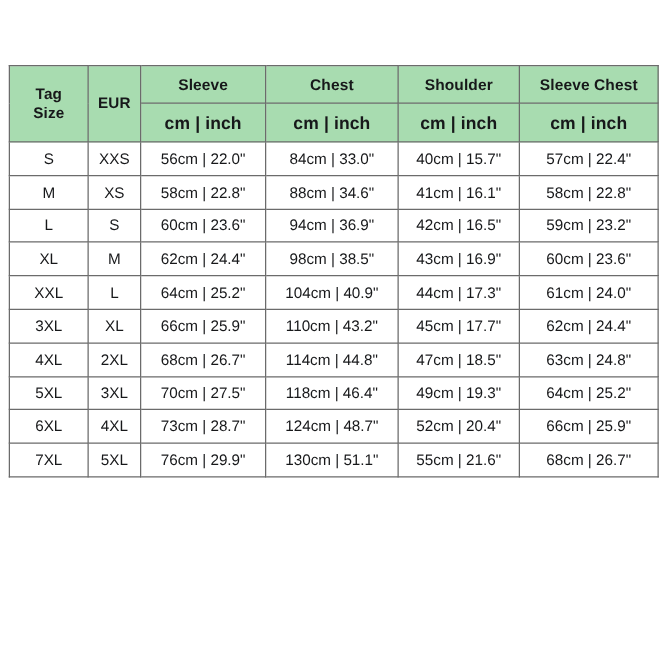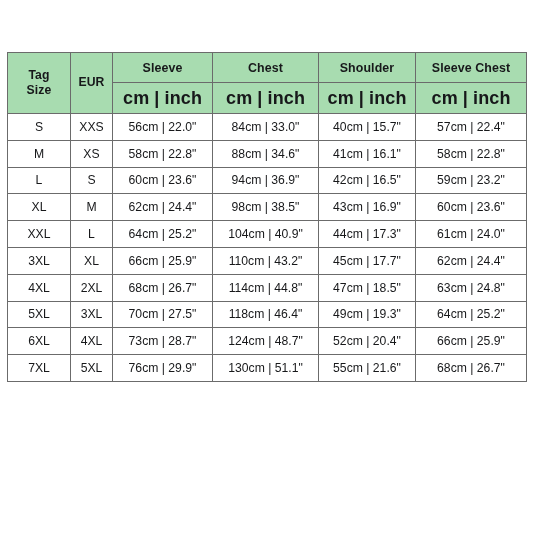--- a/index.html
+++ b/index.html
@@ -50,21 +50,21 @@
     letter-spacing: 0.1px;
   }
 
   th.corner-cell {
     height: 61px;
     line-height: 1.25;
     font-size: 12.2px;
   }
 
   th.group-head { height: 30px; }
-  th.unit-head  { height: 31px; font-size: 18px; }
+  th.unit-head  { height: 31px; font-size: 14px; }
 
   tbody td {
     background: #ffffff;
     height: 26.8px;
     font-size: 12.2px;
     font-weight: normal;
     white-space: nowrap;
   }
 
   tbody td.tag-cell,

